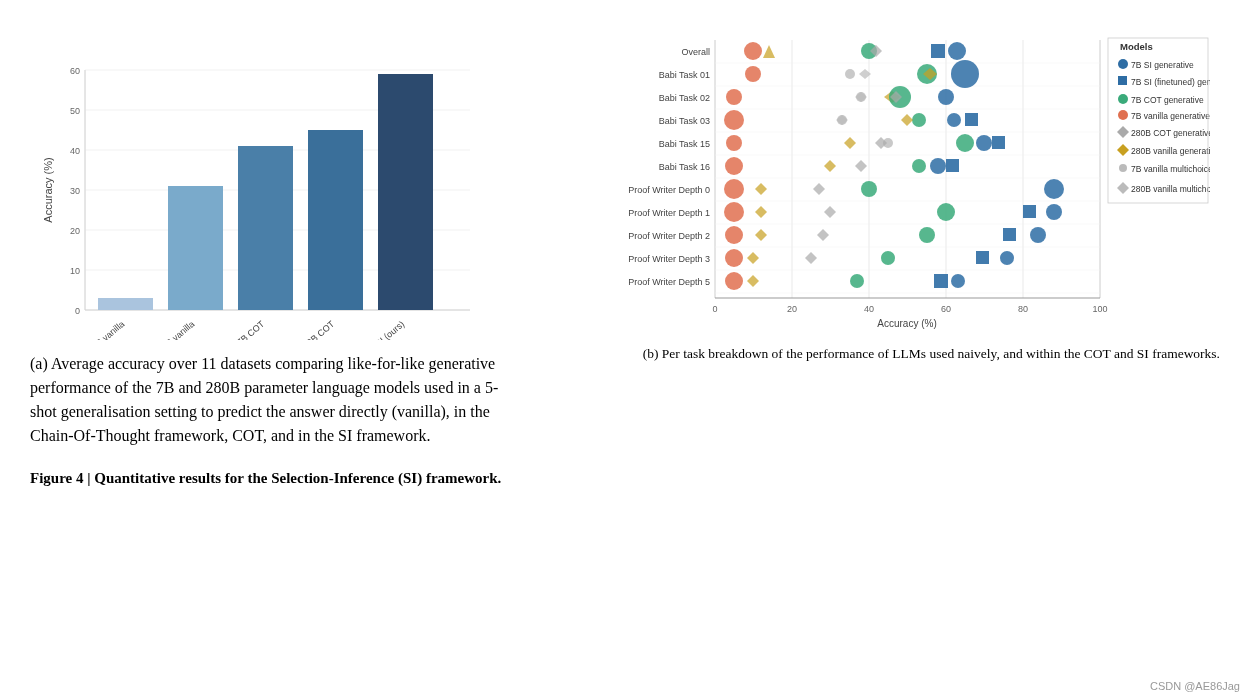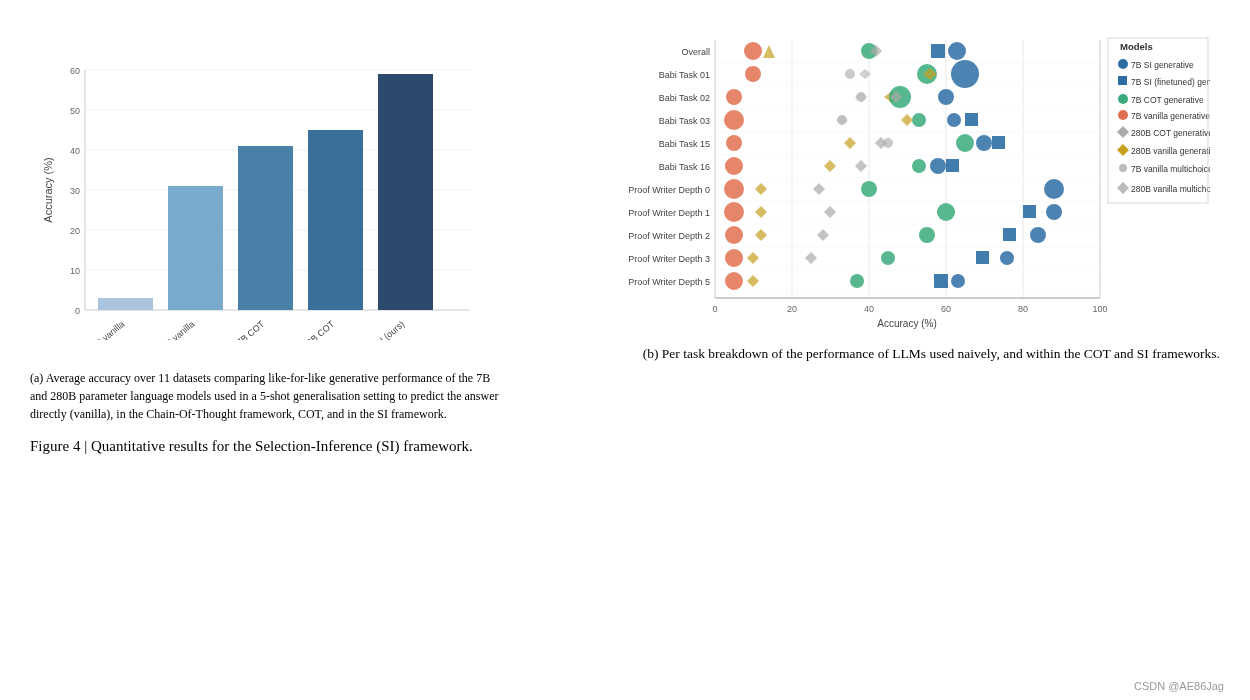--- a/index.html
+++ b/index.html
@@ -26,40 +26,40 @@
       flex: 0 0 480px;
     }
     .figure-b {
       flex: 1;
     }
     .chart-container-a {
       border: none;
       padding: 10px 10px 0 10px;
     }
     .caption-a {
-      font-size: 12px;
+      font-size: 16px;
       line-height: 1.5;
-      margin-top: 25px;
+      margin-top: 8px;
       max-width: 470px;
     }
     .caption-b {
       font-size: 13.5px;
       line-height: 1.5;
       margin-top: 10px;
       text-align: right;
     }
     .figure-label {
       font-size: 15px;
-      font-weight: normal;
-      margin-top: 5px;
+      font-weight: bold;
+      margin-top: 12px;
     }
     .csdn-watermark {
       position: absolute;
       bottom: 8px;
-      right: 26px;
+      right: 10px;
       font-size: 11px;
       color: #999;
       font-family: Arial, sans-serif;
     }
     svg text {
       font-family: Arial, sans-serif;
     }
   </style>
 </head>
 <body>

